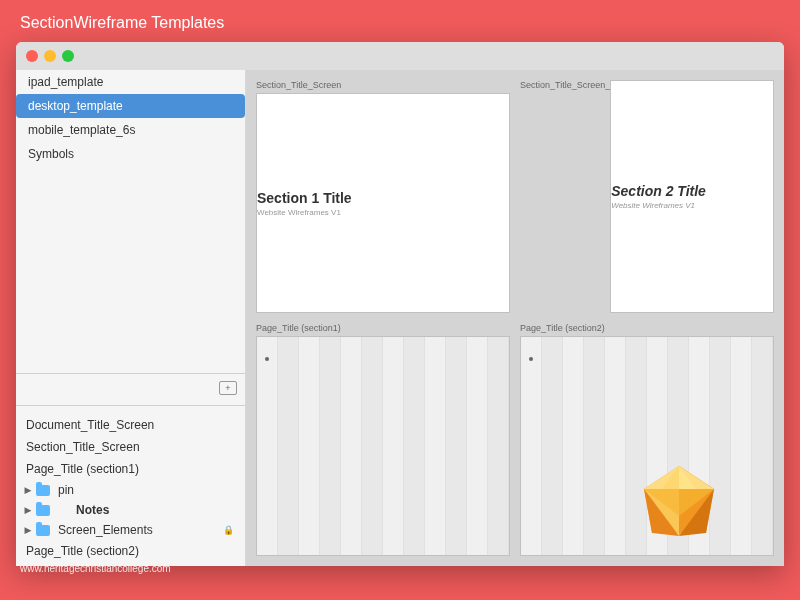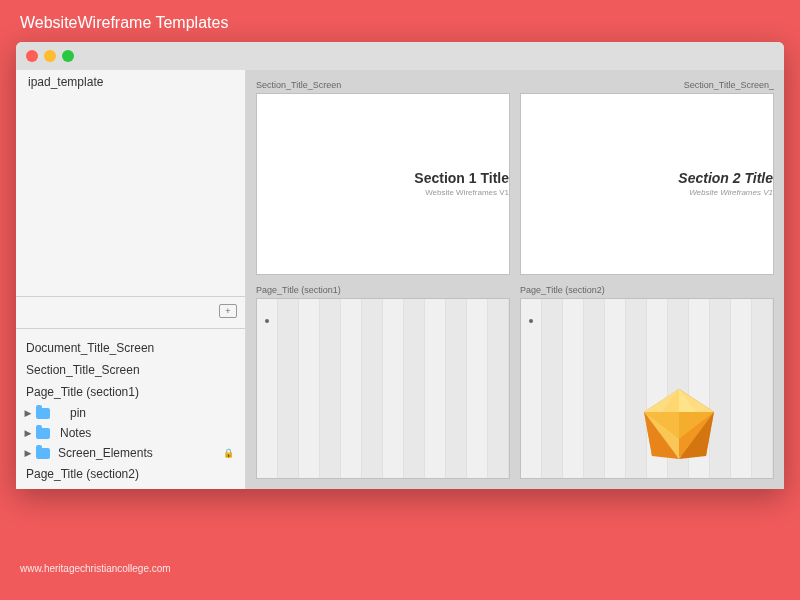--- a/index.html
+++ b/index.html
@@ -27,21 +27,21 @@
       font-size: 16px;
       font-weight: 400;
       color: #fff;
     }
 
     
     .mac-window {
       margin: 0 16px;
       background: #ECECEC;
       border-radius: 6px 6px 0 0;
-      height: 447px;
+      height: 524px;
       display: flex;
       flex-direction: column;
       box-shadow: 0 8px 30px rgba(0,0,0,0.3);
     }
 
     
     .title-bar {
       background: #DEDEDE;
       border-radius: 6px 6px 0 0;
       height: 28px;
@@ -204,21 +204,21 @@
       background: #fff;
       border: 1px solid #C0C0C0;
       flex: 1;
       position: relative;
       overflow: hidden;
     }
 
     .artboard-content-center {
       display: flex;
       flex-direction: column;
-      align-items: flex-end;
+      align-items: flex-start;
       justify-content: center;
       height: 100%;
     }
 
     .artboard-section-title {
       font-size: 14px;
       font-weight: 600;
       color: #333;
     }
 
@@ -272,38 +272,41 @@
     }
     .footer-text {
       font-size: 10px;
       color: rgba(255,255,255,0.85);
     }
   </style>
 </head>
 <body>
 
 <div class="header">
-  <span class="header-title-normal">Website </span>
+  <span class="header-title-normal">Section </span>
   <span class="header-title-bold">Wireframe Templates</span>
 </div>
 
 <div class="mac-window">
 
   <div class="title-bar">
     <div class="traffic-light tl-red"></div>
     <div class="traffic-light tl-yellow"></div>
     <div class="traffic-light tl-green"></div>
   </div>
 
   <div class="window-body">
 
     <div class="sidebar">
 
       <div class="sidebar-pages">
         <div class="sidebar-item">ipad_template</div>
+        <div class="sidebar-item selected">desktop_template</div>
+        <div class="sidebar-item">mobile_template_6s</div>
+        <div class="sidebar-item">Symbols</div>
       </div>
 
       <div class="sidebar-footer">
         <div class="sidebar-footer-icon">+</div>
       </div>
 
       <div class="sidebar-divider"></div>
 
       <div class="layers-panel">
         <div class="layer-item">
@@ -312,27 +315,27 @@
         <div class="layer-item">
           <span>Section_Title_Screen</span>
         </div>
         <div class="layer-item">
           <span>Page_Title (section1)</span>
         </div>
 
         <div class="layer-group">
           <span class="chevron">▶</span>
           <div class="folder-icon"></div>
-          <span style="margin-left:16px;">pin</span>
+          <span style="margin-left:4px;">pin</span>
         </div>
 
         <div class="layer-group">
           <span class="chevron">▶</span>
           <div class="folder-icon"></div>
-          <span style="margin-left:6px;">Notes</span>
+          <span style="margin-left:22px;font-weight:bold;">Notes</span>
         </div>
 
         <div class="layer-group">
           <span class="chevron">▶</span>
           <div class="folder-icon"></div>
           <span style="margin-left:4px;">Screen_Elements</span>
           <span class="lock-icon">🔒</span>
         </div>
 
 
@@ -350,21 +353,21 @@
           <div style="flex:1; display:flex; flex-direction:column;">
             <div class="artboard-label">Section_Title_Screen</div>
             <div class="artboard" style="flex:1;">
               <div class="artboard-content-center">
                 <div class="artboard-section-title">Section 1 Title</div>
                 <div class="artboard-section-sub">Website Wireframes V1</div>
               </div>
             </div>
           </div>
 
-          <div style="flex:1; display:flex; flex-direction:column;">
+          <div style="flex:1; display:flex; flex-direction:row;">
             <div class="artboard-label" style="text-align:right;">Section_Title_Screen_</div>
             <div class="artboard" style="flex:1;font-style:italic;">
               <div class="artboard-content-center">
                 <div class="artboard-section-title">Section 2 Title</div>
                 <div class="artboard-section-sub">Website Wireframes V1</div>
               </div>
             </div>
           </div>
         </div>
 

